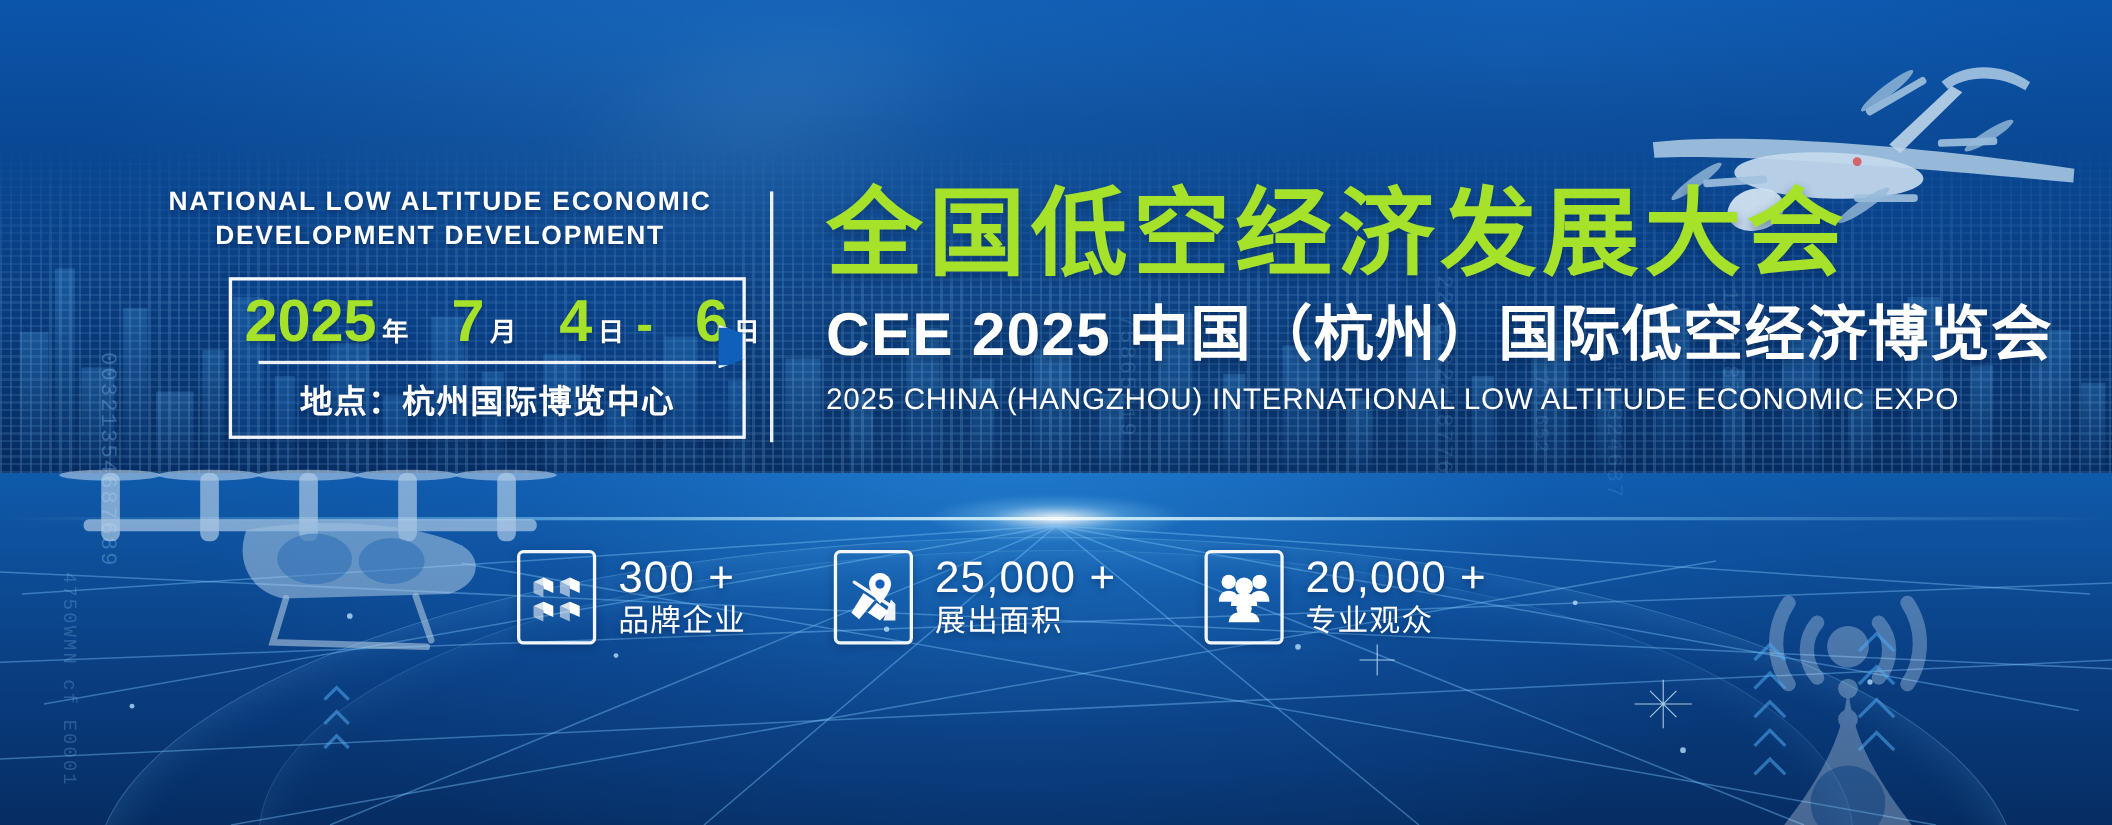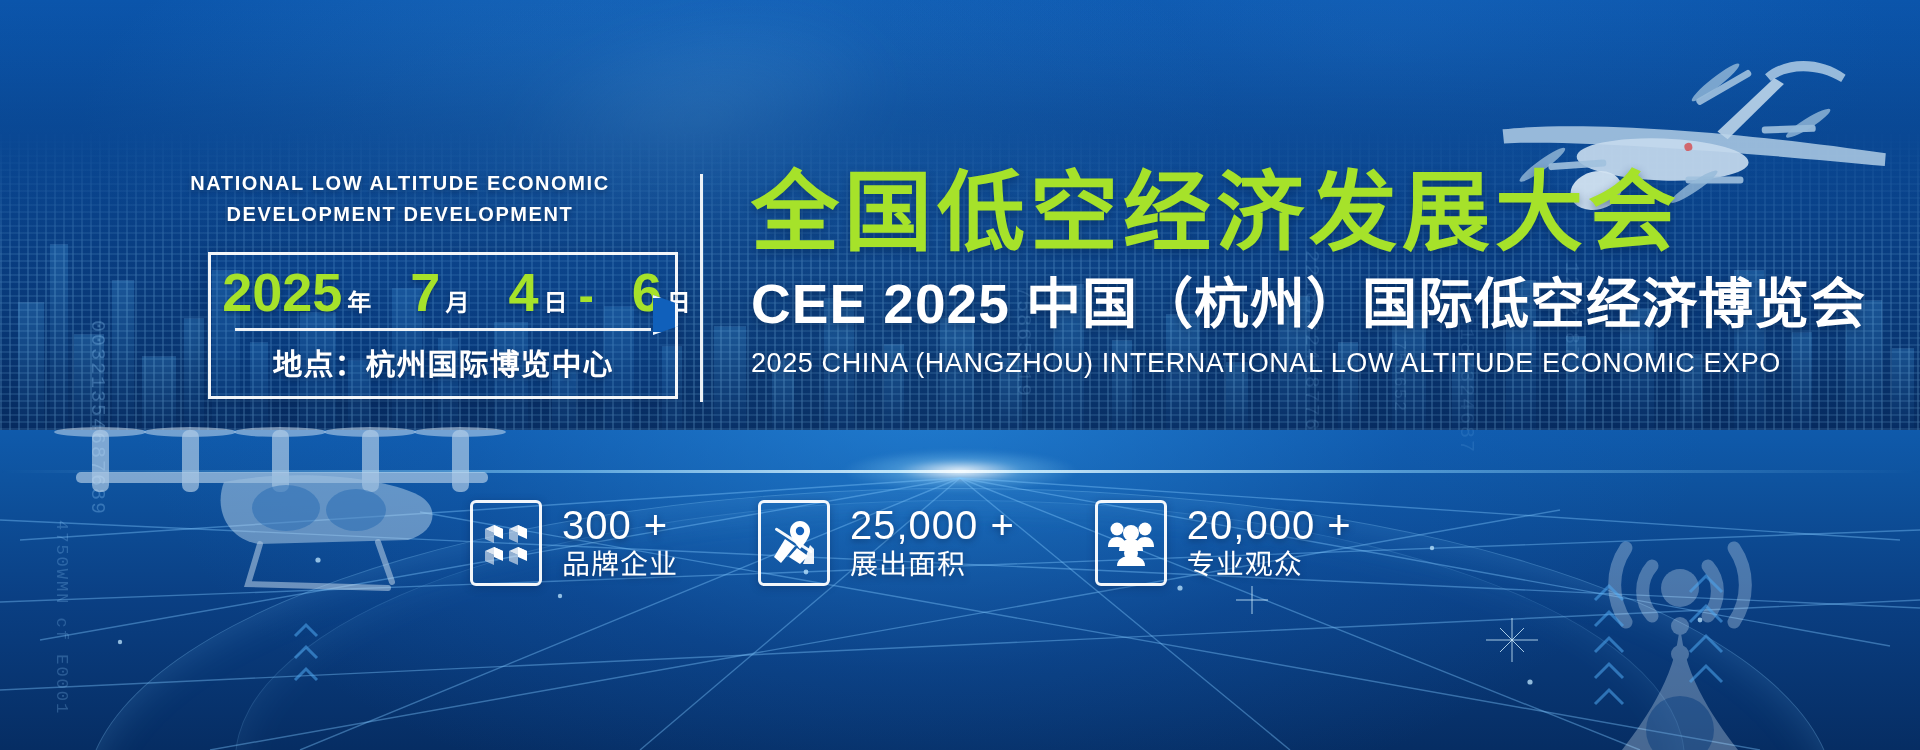--- a/index.html
+++ b/index.html
@@ -103,21 +103,21 @@
 
   .headline-row{
     position:absolute; left:0; top:168px; width:1920px; height:260px;
     display:flex; align-items:flex-start;
   }
 
   
   .left-col{ width:700px; padding-left:120px; }
   .eyebrow{
     color:#ffffff; font-weight:bold; text-align:center; width:560px;
-    font-size:20px; line-height:31px; letter-spacing:1.6px;
+    font-size:24px; line-height:31px; letter-spacing:1.6px;
     text-shadow:0 2px 5px rgba(0,30,70,.55);
   }
   .date-card{
     position:relative; width:470px; margin:22px 0 0 88px;
     border:3px solid rgba(255,255,255,.95); padding:10px 0 12px 0;
     background:rgba(10,82,170,.18);
     box-shadow:0 3px 12px rgba(0,28,70,.30);
   }
   
   .date-card::after{

